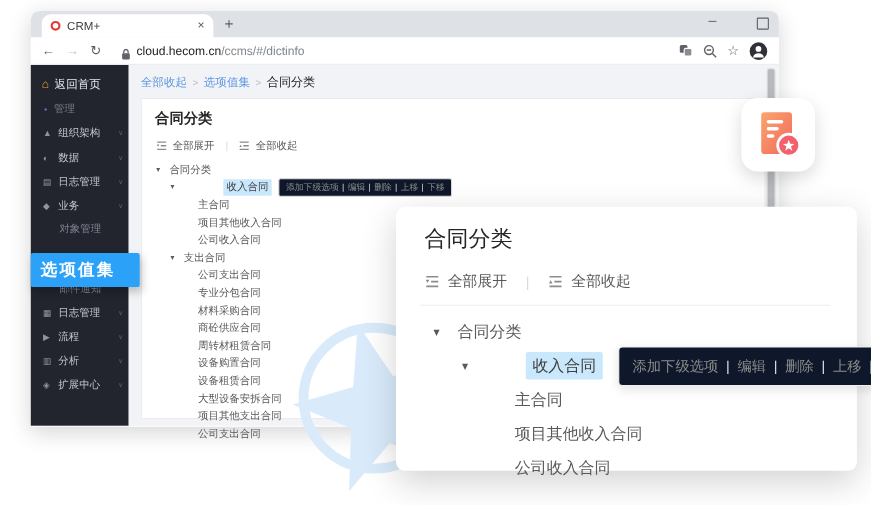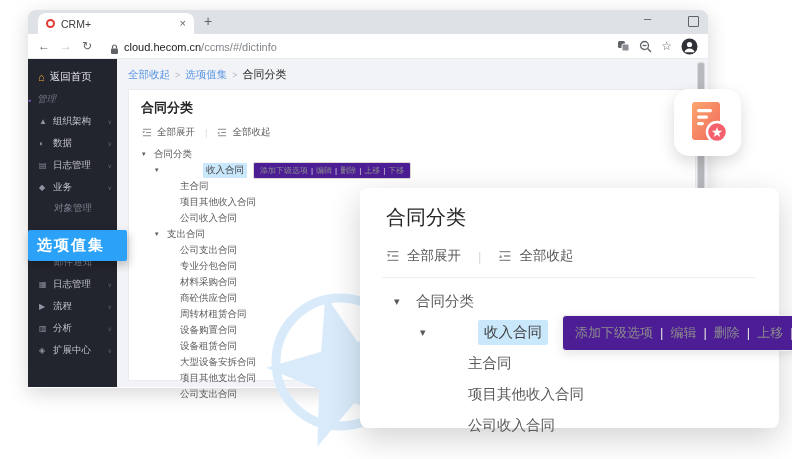--- a/index.html
+++ b/index.html
@@ -27,21 +27,21 @@
   .url-domain{font-size:11px;color:#202124;}
   .url-path{font-size:11px;color:#80868b;}
   .url-right{margin-left:auto;display:flex;align-items:center;gap:9px;}
   .star-glyph{font-size:12px;color:#5f6368;line-height:1;}
 
   
   .content{display:flex;height:328px;}
   .sidebar{width:89px;background:#22242e;padding-top:6px;box-sizing:border-box;flex:0 0 auto;}
   .s-home{height:24px;display:flex;align-items:center;padding-left:10px;gap:5px;color:#e3e5ec;font-size:10.5px;}
   .s-home .s-icon{color:#efa33c;font-size:11px;}
-  .s-section{height:21px;display:flex;align-items:center;padding-left:0;gap:6px;color:#767a87;font-size:9.5px;font-style:italic;}
+  .s-section{height:21px;display:flex;align-items:center;padding-left:12px;gap:6px;color:#767a87;font-size:9.5px;}
   .s-section .s-icon{font-size:5px;}
   .s-item{height:22px;display:flex;align-items:center;padding-left:11px;gap:5px;color:#c2c5cf;font-size:9.5px;}
   .s-item .s-icon{color:#8f93a2;font-size:8px;width:9px;}
   .s-chevron{margin-left:auto;margin-right:5px;color:#5d6170;font-size:6px;}
   .s-subitem{height:21px;display:flex;align-items:center;padding-left:26px;color:#7e8290;font-size:9.5px;}
   .s-gap{height:33px;}
 
   .main{flex:1;background:#f2f3f6;position:relative;}
   .breadcrumb{position:absolute;left:11px;top:8px;display:flex;align-items:center;gap:5px;font-size:10.5px;}
   .bc-link{color:var(--link-blue);}
@@ -50,21 +50,21 @@
   .card{position:absolute;left:11px;top:30px;right:12px;bottom:6px;background:#fff;border:1px solid #e9ebef;box-sizing:border-box;}
   .card-title{padding:9px 0 0 12px;font-size:13px;font-weight:bold;color:#262626;}
   .tools{padding:9px 0 0 13px;display:flex;align-items:center;gap:5px;font-size:9.5px;color:#595959;}
   .tool-sep{color:#d9d9d9;margin:0 5px;}
   .tree{padding:7px 0 0 13px;font-size:9.5px;color:#595959;}
   .trow{height:16px;display:flex;align-items:center;white-space:nowrap;}
   .d0{padding-left:0;}.d1{padding-left:13px;}.d2{padding-left:26px;}
   .arrow{width:12px;font-size:7px;color:#595959;flex:0 0 auto;}
   .tlabel.hl{background:var(--highlight-blue);padding:1px 3px;border-radius:1px;color:#404040;margin-left:36px;}
   .tbar{margin-left:6px;display:inline-flex;align-items:center;border:1px solid #d9d9d9;border-radius:2px;
-        background:#4c1d95;padding:2px 6px;font-size:8px;color:#8c8c8c;}
+        background:#0f172a;padding:2px 6px;font-size:8px;color:#8c8c8c;}
   .asep{color:#dcdcdc;margin:0 3px;}
 
   
   .watermark{position:absolute;left:262px;top:276px;z-index:2;}
   .scrollbar-thumb{position:absolute;left:697px;top:62px;width:8px;height:128px;background:#b7b9bc;
                    border:1px solid #d9dadc;border-radius:3px;box-sizing:border-box;z-index:3;}
   .icon-card{position:absolute;left:674px;top:89px;width:67px;height:67px;background:#fff;border-radius:15px;
              box-shadow:0 6px 16px rgba(0,0,0,.15);display:flex;align-items:center;justify-content:center;z-index:4;}
 
   

